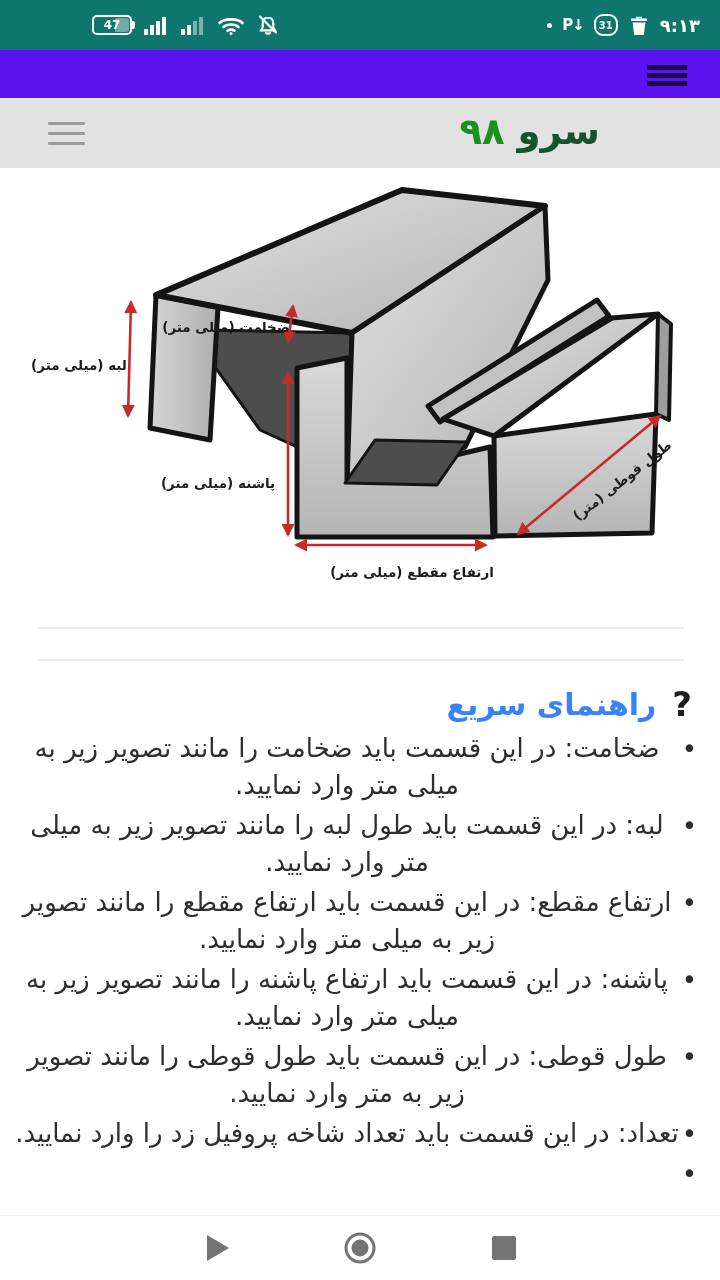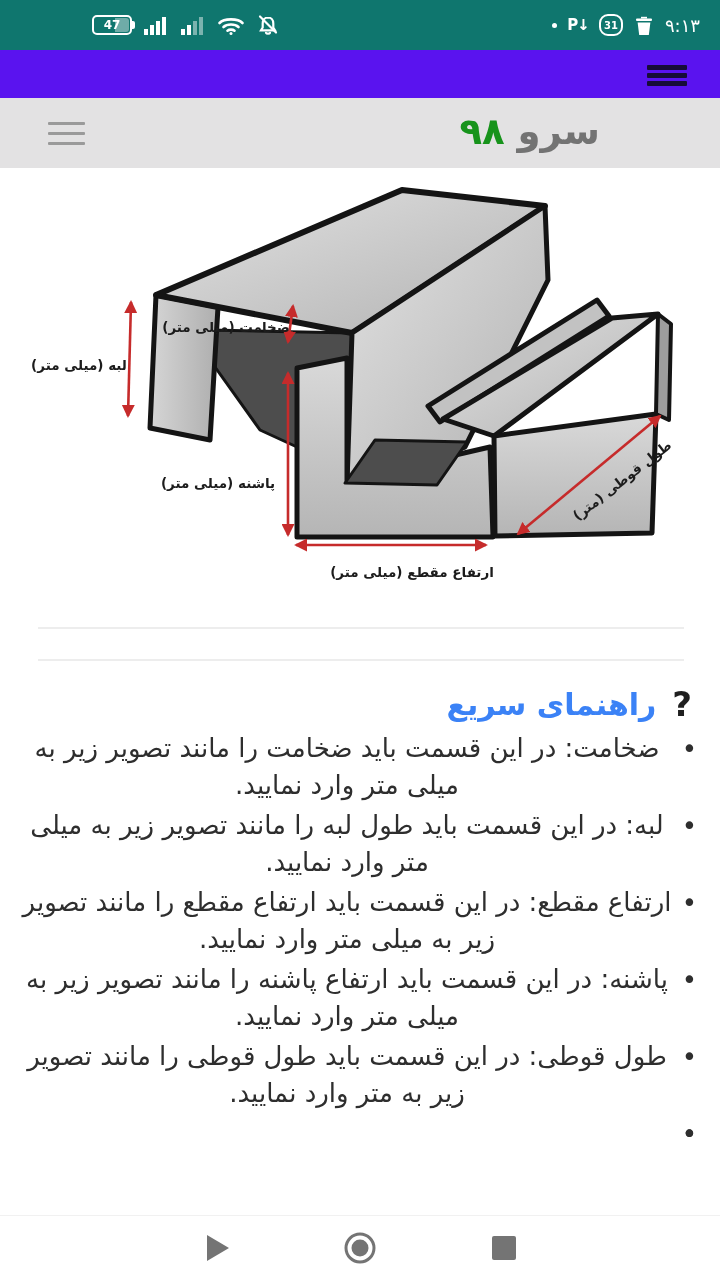--- a/index.html
+++ b/index.html
@@ -13,34 +13,34 @@
   .sb-right{display:flex;align-items:center;gap:10px;margin-right:20px;}
   .battery{position:relative;width:40px;height:20px;border:2px solid #fff;border-radius:5px;
     display:flex;align-items:center;justify-content:center;box-sizing:border-box;}
   .battery .fill{position:absolute;right:1px;top:1px;bottom:1px;width:40%;background:rgba(255,255,255,.4);border-radius:0 3px 3px 0;}
   .battery .nub{position:absolute;right:-5px;top:4px;width:3px;height:8px;background:#fff;border-radius:0 2px 2px 0;}
   .battery span{position:relative;font-size:12px;font-weight:bold;color:#fff;z-index:2;}
   .sb-glyph{font-size:15px;font-weight:bold;letter-spacing:-1px;}
   .sb-dot{width:5px;height:5px;border-radius:50%;background:#fff;}
   .calendar{width:24px;height:22px;border:2px solid #fff;border-radius:9px;box-sizing:border-box;
     display:flex;align-items:center;justify-content:center;font-size:10px;font-weight:bold;}
-  .sb-time{font-size:18px;font-weight:normal;}
+  .sb-time{font-size:18px;font-weight:bold;}
 
   
   .app-bar{position:absolute;top:50px;left:0;width:720px;height:48px;background:#5a13ef;}
   .hamburger{position:absolute;display:flex;flex-direction:column;justify-content:space-between;cursor:pointer;}
   .hamburger.dark{right:33px;top:15px;width:40px;height:21px;}
   .hamburger.dark i{display:block;height:5px;background:#170c38;border-radius:1px;}
   .hamburger.gray{left:48px;top:24px;width:37px;height:23px;}
   .hamburger.gray i{display:block;height:3px;background:#9a9a9a;border-radius:1px;}
 
   
   .header{position:absolute;top:98px;left:0;width:720px;height:70px;background:#e3e2e3;}
   .app-title{position:absolute;right:120px;top:12px;font-size:37px;font-weight:bold;direction:rtl;}
-  .app-title .t-name{color:#737373;}
+  .app-title .t-name{color:#14532d;}
   .app-title .t-num{color:#17931b;}
 
   
   .content{position:absolute;top:168px;left:0;width:720px;height:1112px;background:#ffffff;}
   .diagram{position:absolute;top:7px;left:30px;}
   .divider{position:absolute;left:38px;width:646px;height:2px;background:#ededed;}
   .d1{top:459px;} .d2{top:491px;}
 
   .help-title{position:absolute;top:516px;right:28px;display:flex;direction:rtl;align-items:center;gap:16px;}
   .help-title .q{font-size:34px;font-weight:bold;color:#1f1f1f;}
@@ -188,21 +188,21 @@
       <span class="q">?</span>
       <span class="t">راهنمای سریع</span>
     </div>
 
     <ul class="help-list">
       <li><span class="dot">•</span><span>ضخامت: در این قسمت باید ضخامت را مانند تصویر زیر به میلی متر وارد نمایید.</span></li>
       <li><span class="dot">•</span><span>لبه: در این قسمت باید طول لبه را مانند تصویر زیر به میلی متر وارد نمایید.</span></li>
       <li><span class="dot">•</span><span>ارتفاع مقطع: در این قسمت باید ارتفاع مقطع را مانند تصویر زیر به میلی متر وارد نمایید.</span></li>
       <li><span class="dot">•</span><span>پاشنه: در این قسمت باید ارتفاع پاشنه را مانند تصویر زیر به میلی متر وارد نمایید.</span></li>
       <li><span class="dot">•</span><span>طول قوطی: در این قسمت باید طول قوطی را مانند تصویر زیر به متر وارد نمایید.</span></li>
-      <li><span class="dot">•</span></li>
+      <li><span class="dot">•</span><span>تعداد: در این قسمت باید تعداد شاخه پروفیل زد را وارد نمایید.</span></li>
       <li><span class="dot">•</span></li>
     </ul>
   </div>
 
   <div class="nav-bar">
     <div class="nav-btn nav-back">
       <svg width="24" height="28">
         <polygon points="1,1 1,27 23,14" fill="#747474"></polygon>
       </svg>
     </div>

